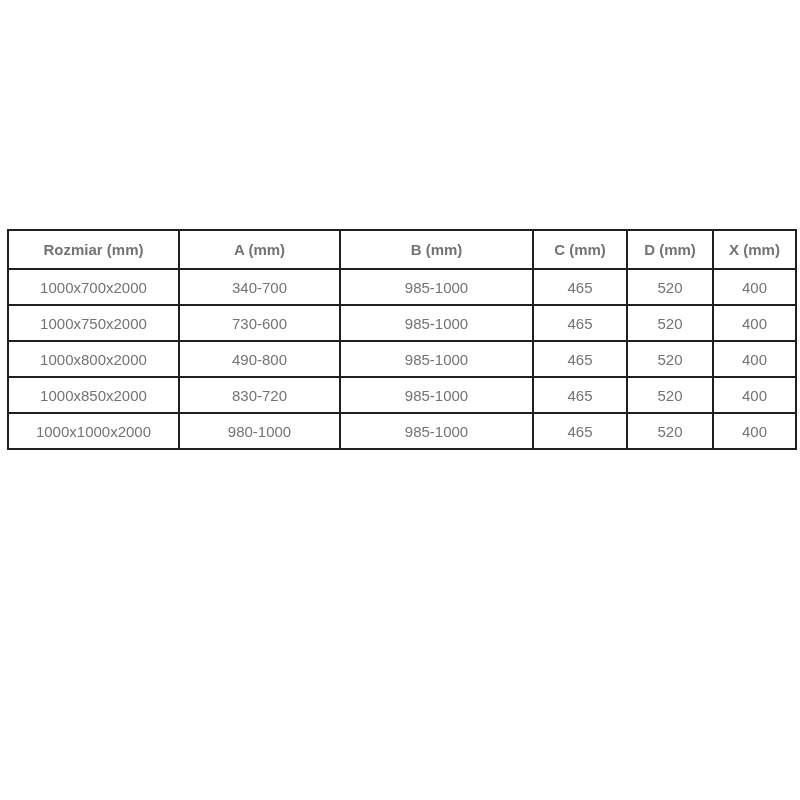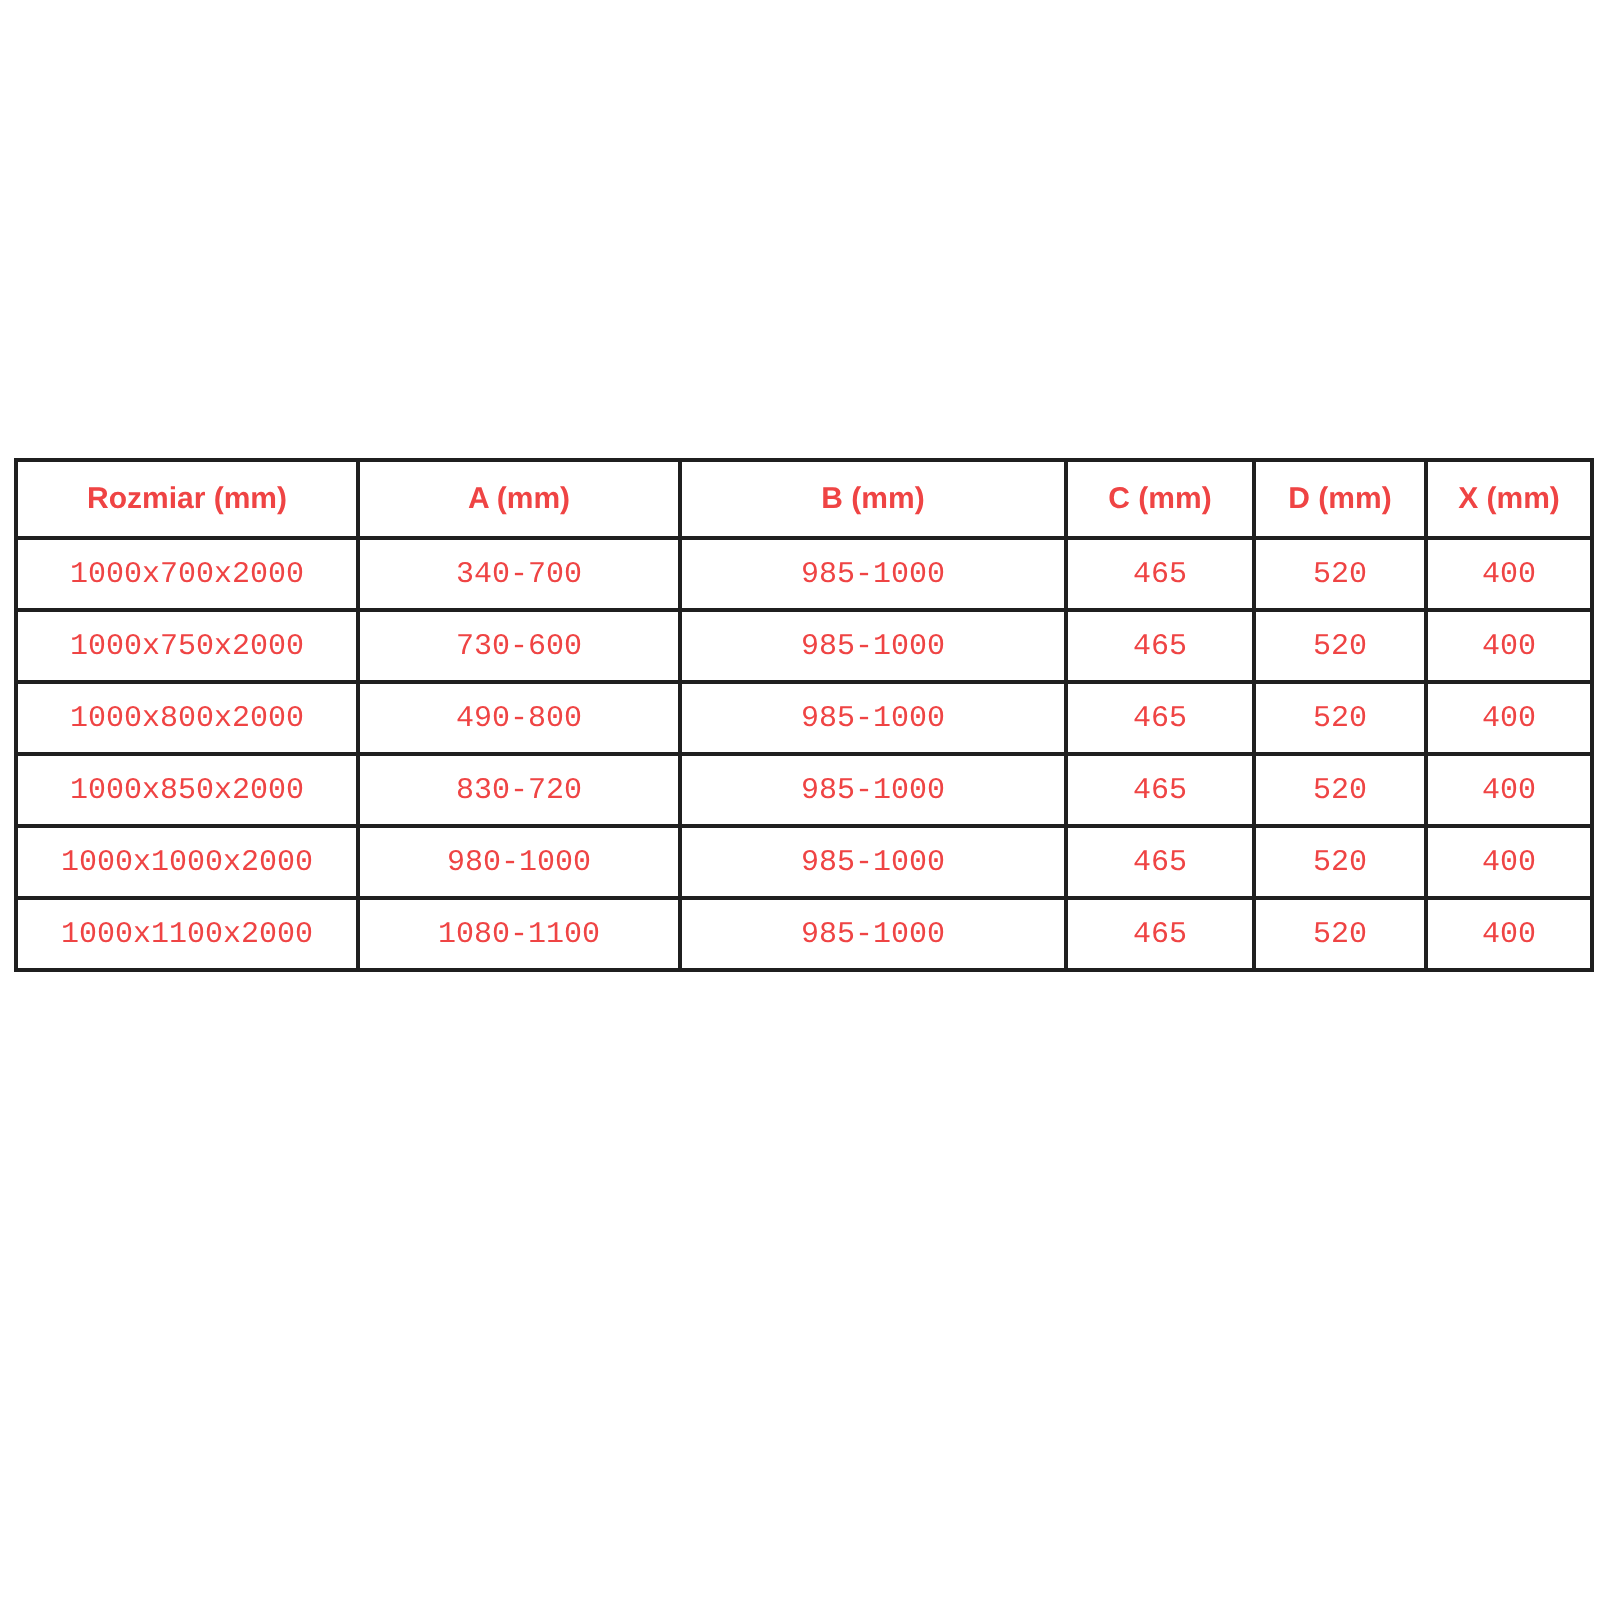--- a/index.html
+++ b/index.html
@@ -6,21 +6,21 @@
     margin: 0;
     padding: 0;
     background: #ffffff;
   }
   .page {
     position: relative;
     width: 800px;
     height: 800px;
     background: #ffffff;
     font-family: "Liberation Sans", sans-serif;
-    color: #ef4444;
+    color: #737373;
   }
   .spec-table-wrap {
     position: absolute;
     left: 7px;
     top: 229px;
     width: 788px;
   }
   table.spec-table {
     width: 100%;
     border-collapse: collapse;
@@ -36,21 +36,20 @@
     overflow: hidden;
     white-space: nowrap;
   }
   table.spec-table th {
     font-weight: bold;
     height: 37px;
   }
   table.spec-table td {
     font-weight: normal;
     height: 34px;
-    font-family: Liberation Mono, monospace;
   }
   col.c0 { width: 171px; }
   col.c1 { width: 161px; }
   col.c2 { width: 193px; }
   col.c3 { width: 94px; }
   col.c4 { width: 86px; }
   col.c5 { width: 83px; }
 </style>
 </head>
 <body>
@@ -110,24 +109,16 @@
             <td>400</td>
           </tr>
           <tr>
             <td>1000x1000x2000</td>
             <td>980-1000</td>
             <td>985-1000</td>
             <td>465</td>
             <td>520</td>
             <td>400</td>
           </tr>
-          <tr>
-            <td>1000x1100x2000</td>
-            <td>1080-1100</td>
-            <td>985-1000</td>
-            <td>465</td>
-            <td>520</td>
-            <td>400</td>
-          </tr>
         </tbody>
     </table>
   </div>
 </div>
 
 </body></html>

